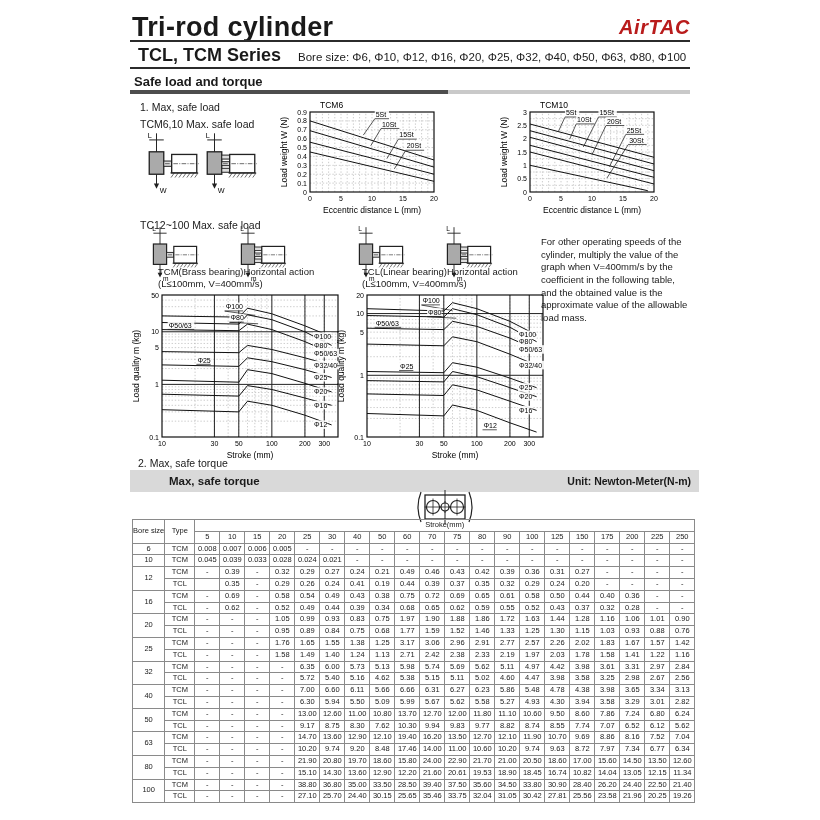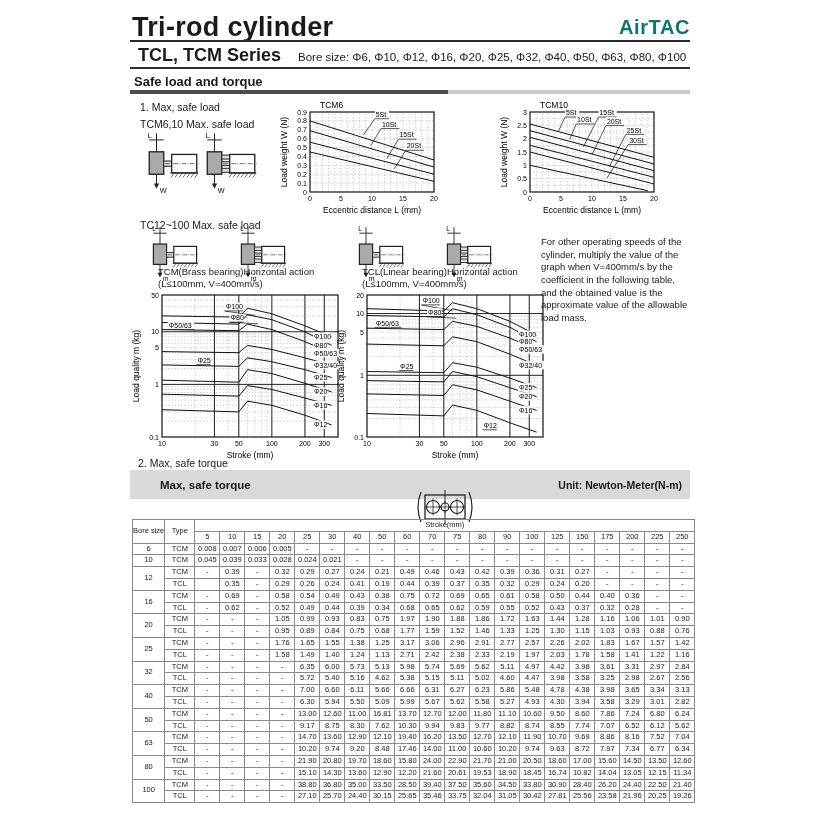--- a/index.html
+++ b/index.html
@@ -1,20 +1,20 @@
 <!DOCTYPE html>
 <html><head>
 <meta charset="utf-8">
 <style>
   html,body{margin:0;padding:0;background:#fff;}
   .page{position:relative;width:820px;height:820px;background:#fff;overflow:hidden;
         font-family:"Liberation Sans","DejaVu Sans",sans-serif;color:#1a1a1a;}
   .abs{position:absolute;}
   .t-title{font-size:27px;font-weight:bold;letter-spacing:.3px;}
-  .logo{font-size:20px;font-weight:bold;color:#0f766e;letter-spacing:.6px;}
+  .logo{font-size:20px;font-weight:bold;font-style:italic;color:#b91c1c;letter-spacing:.6px;}
   .rule{background:#2b2b2b;}
   .series{font-size:18px;font-weight:bold;}
   .bores{font-size:11.5px;font-weight:normal;}
   .sec{font-size:13px;font-weight:bold;}
   .small-label{font-size:10.5px;}
   .chart-title{font-size:9.5px;line-height:11.5px;}
   .note{font-size:9.5px;line-height:1.33;}
   .torque-bar{display:flex;justify-content:space-between;align-items:center;background:#d9d9d9;}
   .torque-bar .lt{font-size:11.5px;font-weight:bold;padding-left:30px;}
   .torque-bar .rt{font-size:10.5px;font-weight:bold;padding-right:8px;}
@@ -507,21 +507,21 @@
         <line x1="64.07072114880293" y1="81.47241801007941" x2="78.37072114880293" y2="81.47241801007941" stroke="#111" stroke-width="0.7"></line>
         <rect x="147.52673489929208" y="132.4822205249775" width="14.299999999999999" height="8" fill="#fff" opacity="0.9"></rect>
         <text x="148.52673489929208" y="138.9822205249775" font-size="7">Φ12</text>
         <line x1="147.52673489929208" y1="140.7822205249775" x2="161.8267348992921" y2="140.7822205249775" stroke="#111" stroke-width="0.7"></line>
       </svg></div>
 
   <div class="abs note" style="left:541px;top:236px;width:150px;">For other operating speeds of the cylinder, multiply the value of the graph when V=400mm/s by the coefficient in the following table, and the obtained value is the approximate value of the allowable load mass.</div>
 
   <div class="abs small-label" style="left:138px;top:457px;">2. Max, safe torque</div>
 
-  <div class="abs torque-bar" style="left:130px;top:470px;width:560px;height:29px;">
+  <div class="abs torque-bar" style="left:130px;top:470px;width:560px;height:22px;padding-left:9px;">
     <span class="lt">Max, safe torque</span>
     <span class="rt">Unit: Newton-Meter(N-m)</span>
   </div>
 
   <div class="abs" style="left:412px;top:489px;"><svg width="66" height="36">
         <path d="M9 3 Q 3 18 9 33" fill="none" stroke="#222" stroke-width="1.2"></path>
         <path d="M57 3 Q 63 18 57 33" fill="none" stroke="#222" stroke-width="1.2"></path>
         <rect x="13" y="6" width="40" height="24" fill="none" stroke="#222" stroke-width="1.3"></rect>
         <line x1="33" y1="1" x2="33" y2="35" stroke="#222" stroke-width="1"></line>
         <circle cx="21" cy="18" r="6.5" fill="#fff" stroke="#222" stroke-width="1.2"></circle>
@@ -924,21 +924,21 @@
           <tr class="grp">
             <td rowspan="2">50</td>
             <td>TCM</td>
             <td>-</td>
             <td>-</td>
             <td>-</td>
             <td>-</td>
             <td>13.00</td>
             <td>12.60</td>
             <td>11.00</td>
-            <td>16.81</td>
+            <td>10.80</td>
             <td>13.70</td>
             <td>12.70</td>
             <td>12.00</td>
             <td>11.80</td>
             <td>11.10</td>
             <td>10.60</td>
             <td>9.50</td>
             <td>8.60</td>
             <td>7.86</td>
             <td>7.24</td>

